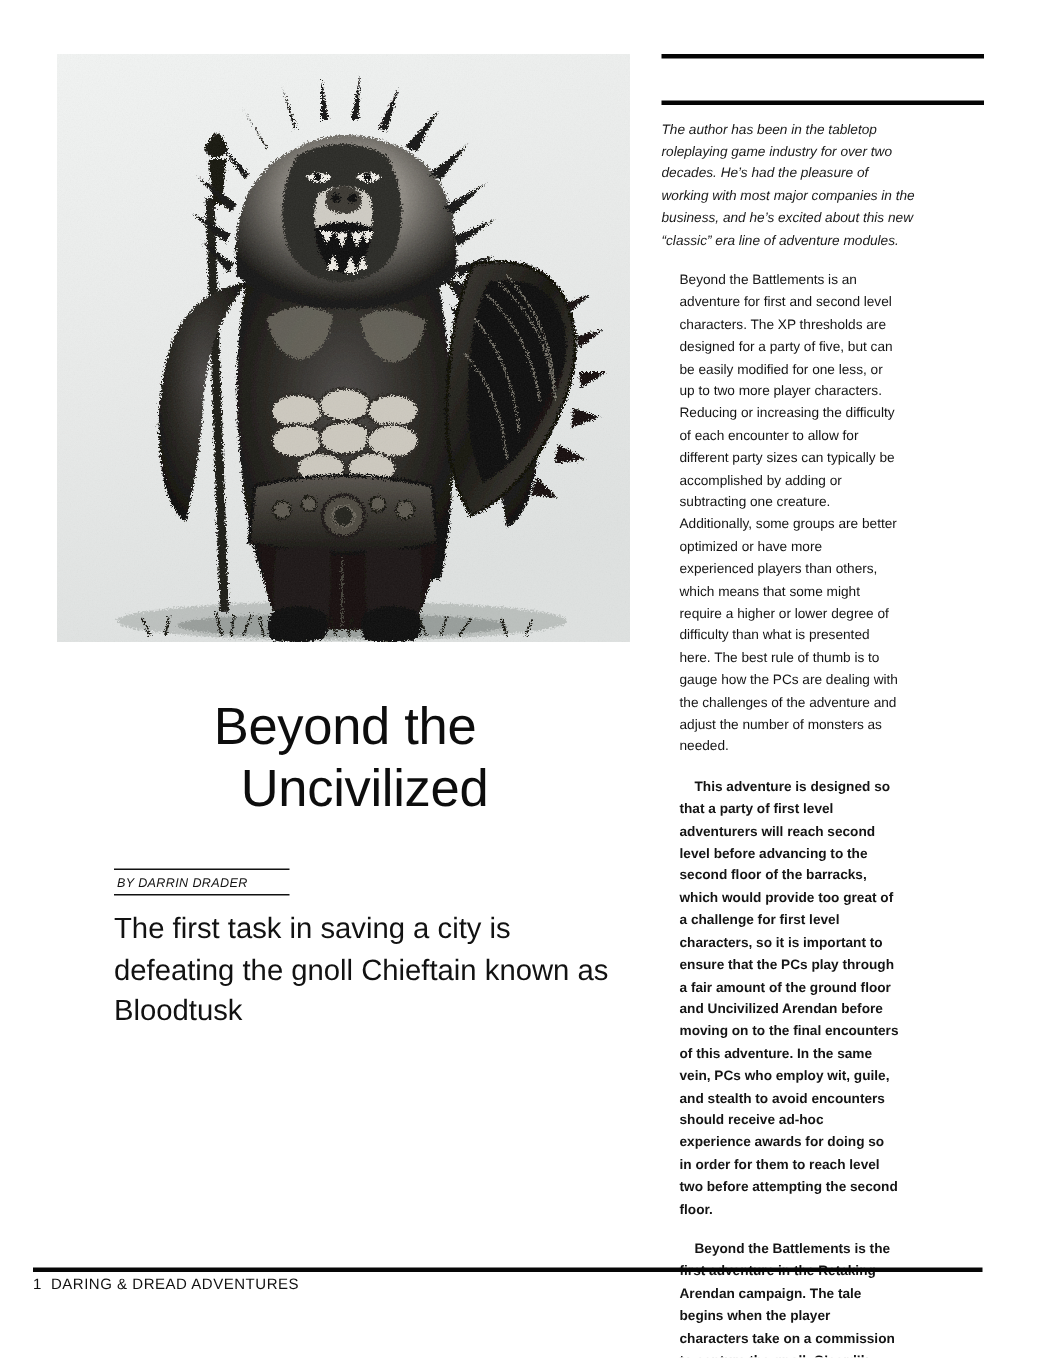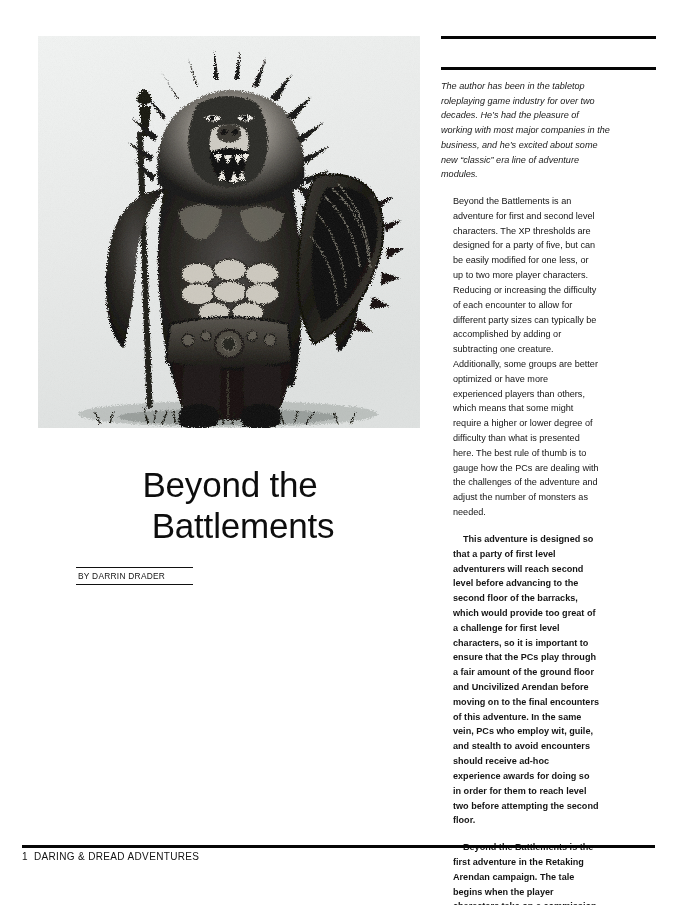--- a/index.html
+++ b/index.html
@@ -56,26 +56,27 @@
   }
   .article-title .ln2 {
     display: block;
     padding-left: 26px;
   }
 
   
   .byline {
     position: absolute;
     left: 76px;
-    top: 567px;
+    top: 579px;
     width: 117px;
     border-top: 1.2px solid #111;
     border-bottom: 1.2px solid #111;
     padding: 3px 0 3px 2px;
     box-sizing: border-box;
+    font-style: italic;
   }
   .byline-text {
     font-size: 8.4px;
     letter-spacing: 0.25px;
     color: #141414;
     font-weight: 400;
     white-space: nowrap;
   }
 
   
@@ -329,33 +330,34 @@
         </g>
 
         <rect x="0" y="0" width="382" height="392" fill="none" filter="url(#grain)" opacity="0.55"></rect>
       </svg>
     </div>
 
   </div>
 
   <h1 class="article-title title-block">
     <span class="ln1">Beyond the</span>
-    <span class="ln2">Battlements</span>
+    <span class="ln2">Uncivilized</span>
   </h1>
 
   <div class="byline">
     <div class="byline-text">BY DARRIN DRADER</div>
   </div>
 
+  <div class="deck">The first task in saving a city is defeating the gnoll Chieftain known as Bloodtusk</div>
 
   <div class="right-col">
 
     <div class="banner-box"></div>
 
-    <div class="author-note">The author has been in the tabletop roleplaying game industry for over two decades. He’s had the pleasure of working with most major companies in the business, and he’s excited about some new “classic” era line of adventure modules.</div>
+    <div class="author-note">The author has been in the tabletop roleplaying game industry for over two decades. He’s had the pleasure of working with most major companies in the business, and he’s excited about this new “classic” era line of adventure modules.</div>
 
     <div class="body-copy">
       <p>Beyond the Battlements is an adventure for first and second level characters. The XP thresholds are designed for a party of five, but can be easily modified for one less, or up to two more player characters. Reducing or increasing the difficulty of each encounter to allow for different party sizes can typically be accomplished by adding or subtracting one creature. Additionally, some groups are better optimized or have more experienced players than others, which means that some might require a higher or lower degree of difficulty than what is presented here. The best rule of thumb is to gauge how the PCs are dealing with the challenges of the adventure and adjust the number of monsters as needed.</p>
       <p class="indent">This adventure is designed so that a party of first level adventurers will reach second level before advancing to the second floor of the barracks, which would provide too great of a challenge for first level characters, so it is important to ensure that the PCs play through a fair amount of the ground floor and Uncivilized Arendan before moving on to the final encounters of this adventure. In the same vein, PCs who employ wit, guile, and stealth to avoid encounters should receive ad-hoc experience awards for doing so in order for them to reach level two before attempting the second floor.</p>
       <p class="indent">Beyond the Battlements is the first adventure in the Retaking Arendan campaign. The tale begins when the player characters take on a commission to capture the gnoll, G’aard’k Bloodsnout, who has been given command over the goblinoid forces who patrol the streets of Uncivilized Arendan. Bloodsnout is unusually intelligent for a gnoll, and possesses a keen mind for strategy, troop development, and deployment.</p>
     </div>
 
   </div>
 
   <div class="footer-rule"></div>

